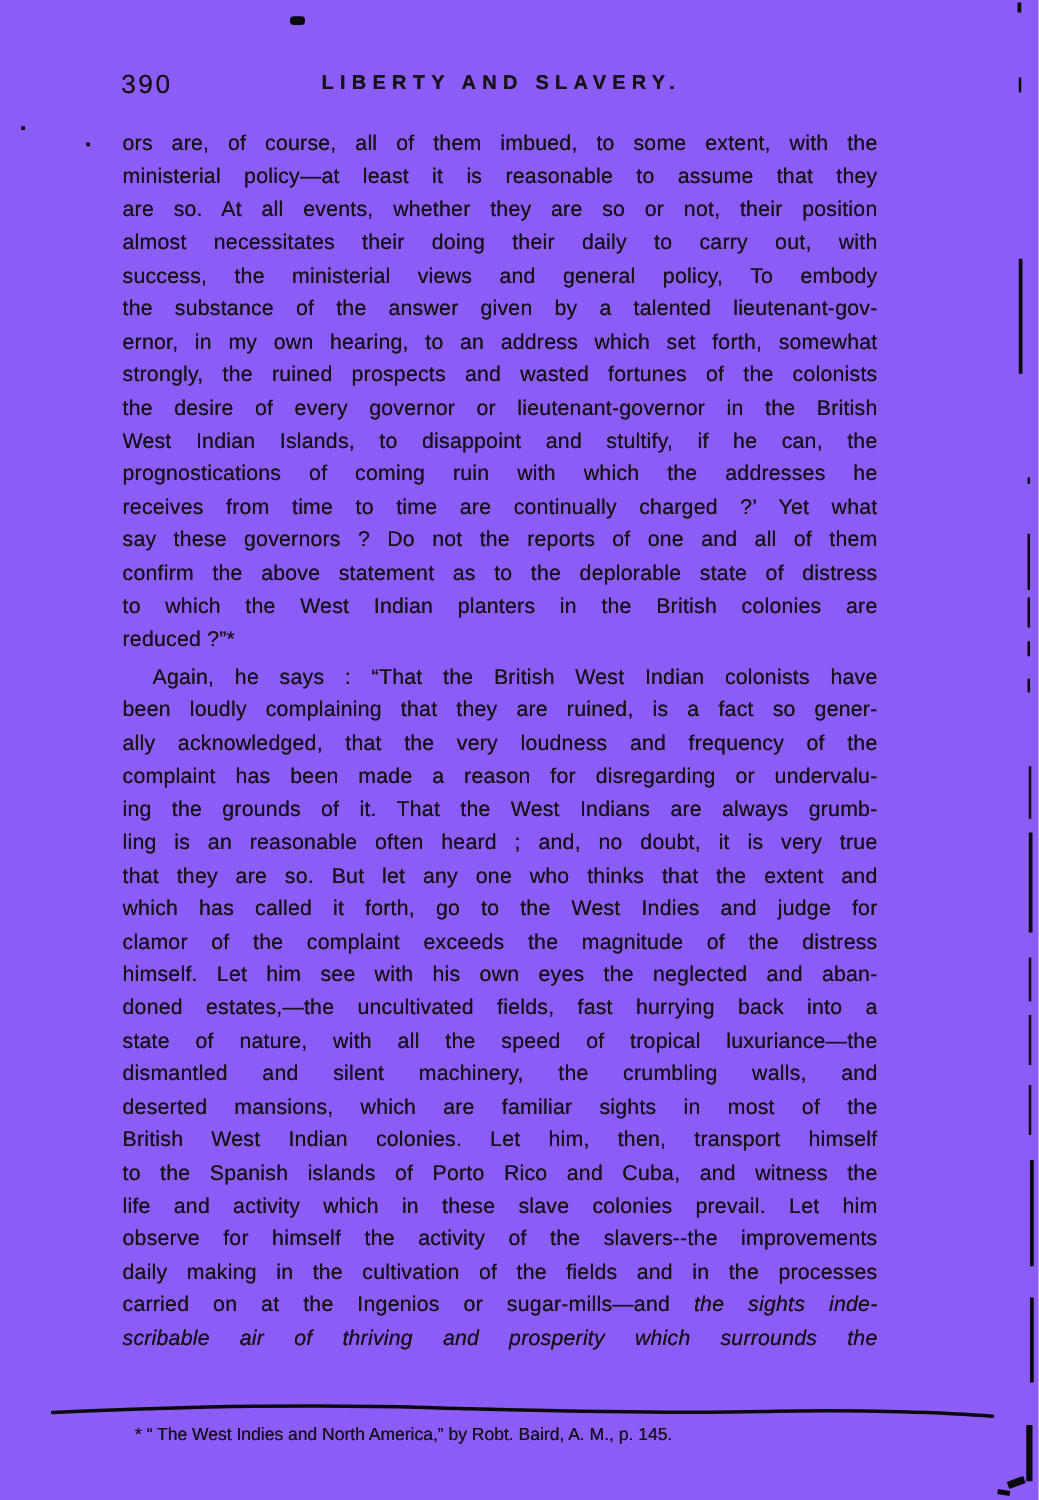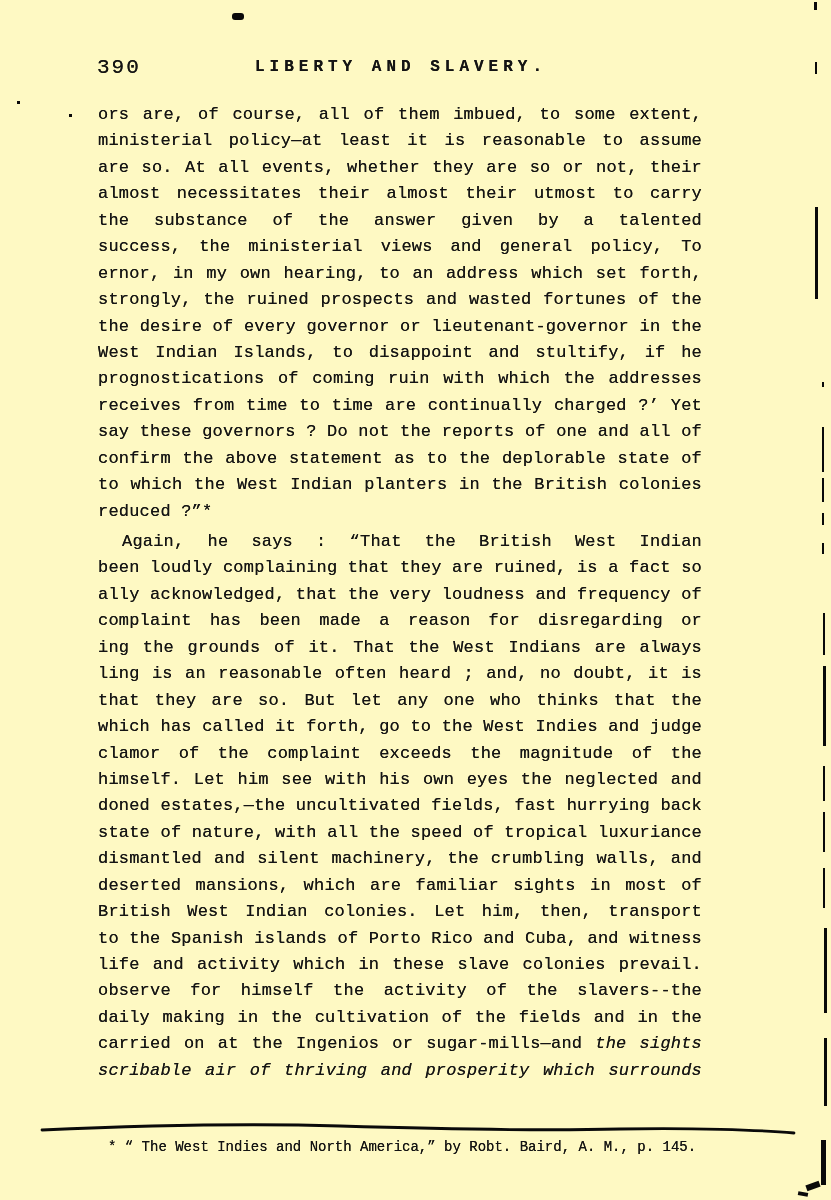--- a/index.html
+++ b/index.html
@@ -4,23 +4,23 @@
 <style>
   html, body {
     margin: 0;
     padding: 0;
     background: #ffffff;
   }
   .page {
     position: relative;
     width: 831px;
     height: 1200px;
-    background: #fef9c3;
+    background: #8b5cf6;
     overflow: hidden;
-    font-family: Liberation Mono, monospace;
+    font-family: Liberation Sans, sans-serif;
     color: #141414;
   }
   
   .running-head {
     position: absolute;
     top: 54px;
     left: 95px;
     width: 612px;
     height: 26px;
   }
@@ -100,23 +100,23 @@
   <header class="running-head">
     <span class="page-number">390</span>
     <h1 class="book-title">LIBERTY AND SLAVERY.</h1>
   </header>
 
   <main class="body-text" id="body-text">
       <div class="paragraph">
         <div class="line">ors are, of course, all of them imbued, to some extent, with the</div>
         <div class="line">ministerial policy—at least it is reasonable to assume that they</div>
         <div class="line">are so. At all events, whether they are so or not, their position</div>
-        <div class="line">almost necessitates their almost their utmost to carry out, with</div>
+        <div class="line">almost necessitates their doing their daily to carry out, with</div>
+        <div class="line">success, the ministerial views and general policy, To embody</div>
         <div class="line">the substance of the answer given by a talented lieutenant-gov-</div>
-        <div class="line">success, the ministerial views and general policy, To embody</div>
         <div class="line">ernor, in my own hearing, to an address which set forth, somewhat</div>
         <div class="line">strongly, the ruined prospects and wasted fortunes of the colonists</div>
         <div class="line">the desire of every governor or lieutenant-governor in the British</div>
         <div class="line">West Indian Islands, to disappoint and stultify, if he can, the</div>
         <div class="line">prognostications of coming ruin with which the addresses he</div>
         <div class="line">receives from time to time are continually charged ?’ Yet what</div>
         <div class="line">say these governors ? Do not the reports of one and all of them</div>
         <div class="line">confirm the above statement as to the deplorable state of distress</div>
         <div class="line">to which the West Indian planters in the British colonies are</div>
         <div class="line last">reduced ?”*</div>

